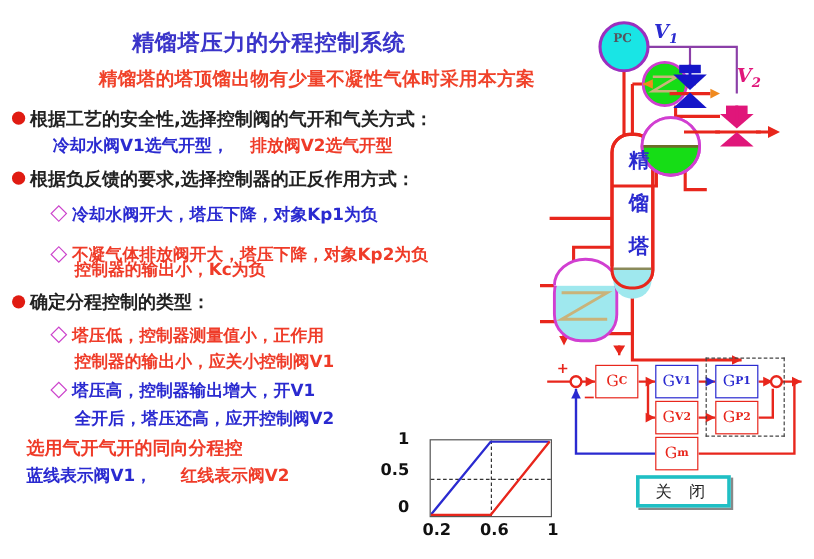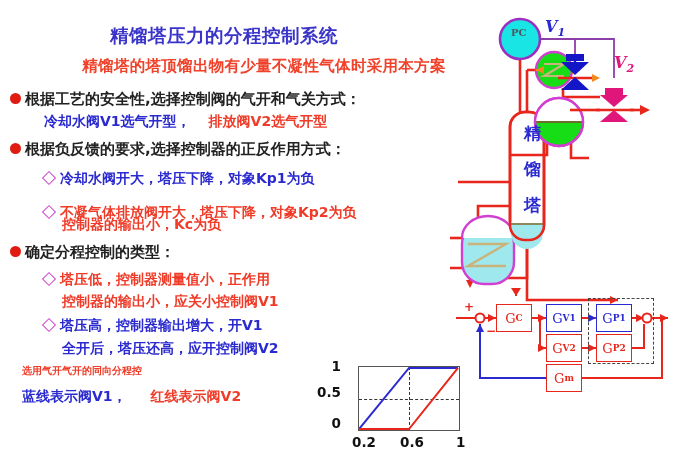--- a/index.html
+++ b/index.html
@@ -123,21 +123,21 @@
     </div>
 
     <div class="line lvl3 t-red" style="top:293px;">控制器的输出小，应关小控制阀V1</div>
 
     <div class="line lvl2 t-blue" style="top:317px;">
       <span class="bullet-diamond"></span><span>塔压高，控制器输出增大，开V1</span>
     </div>
 
     <div class="line lvl3 t-blue" style="top:340px;">全开后，塔压还高，应开控制阀V2</div>
 
-    <div class="line t-red" style="left:22px;top:364px;font-size:10px;">选用气开气开的同向分程控</div>
+    <div class="line t-red" style="left:22px;top:364px;font-size:15px;">选用气开气开的同向分程控</div>
 
     <div class="line" style="left:22px;top:388px;font-size:14px;">
       <span class="t-blue">蓝线表示阀V1，</span><span style="display:inline-block;width:24px;"></span><span class="t-red">红线表示阀V2</span>
     </div>
   </div>
 
   <div class="chart-wrap">
     <div class="yl" style="top:0px;">1</div>
     <div class="yl" style="top:26px;">0.5</div>
     <div class="yl" style="top:57px;">0</div>
@@ -301,15 +301,16 @@
     <div class="blk blk-red" style="left:48px;top:304px;width:36px;height:28px;">G<sub>C</sub></div>
     <div class="blk blk-blue" style="left:98px;top:304px;width:36px;height:28px;">G<sub>V1</sub></div>
     <div class="blk blk-blue" style="left:148px;top:304px;width:36px;height:28px;">G<sub>P1</sub></div>
     <div class="blk blk-red" style="left:98px;top:334px;width:36px;height:28px;">G<sub>V2</sub></div>
     <div class="blk blk-red" style="left:148px;top:334px;width:36px;height:28px;">G<sub>P2</sub></div>
     <div class="blk blk-red" style="left:98px;top:364px;width:36px;height:28px;">G<sub>m</sub></div>
 
     <div class="sgn" style="left:16px;top:300px;">+</div>
     <div class="sgn" style="left:38px;top:324px;">−</div>
 
+    <div class="close-btn">关 闭</div>
   </div>
 
 </div>
 
 </body></html>

